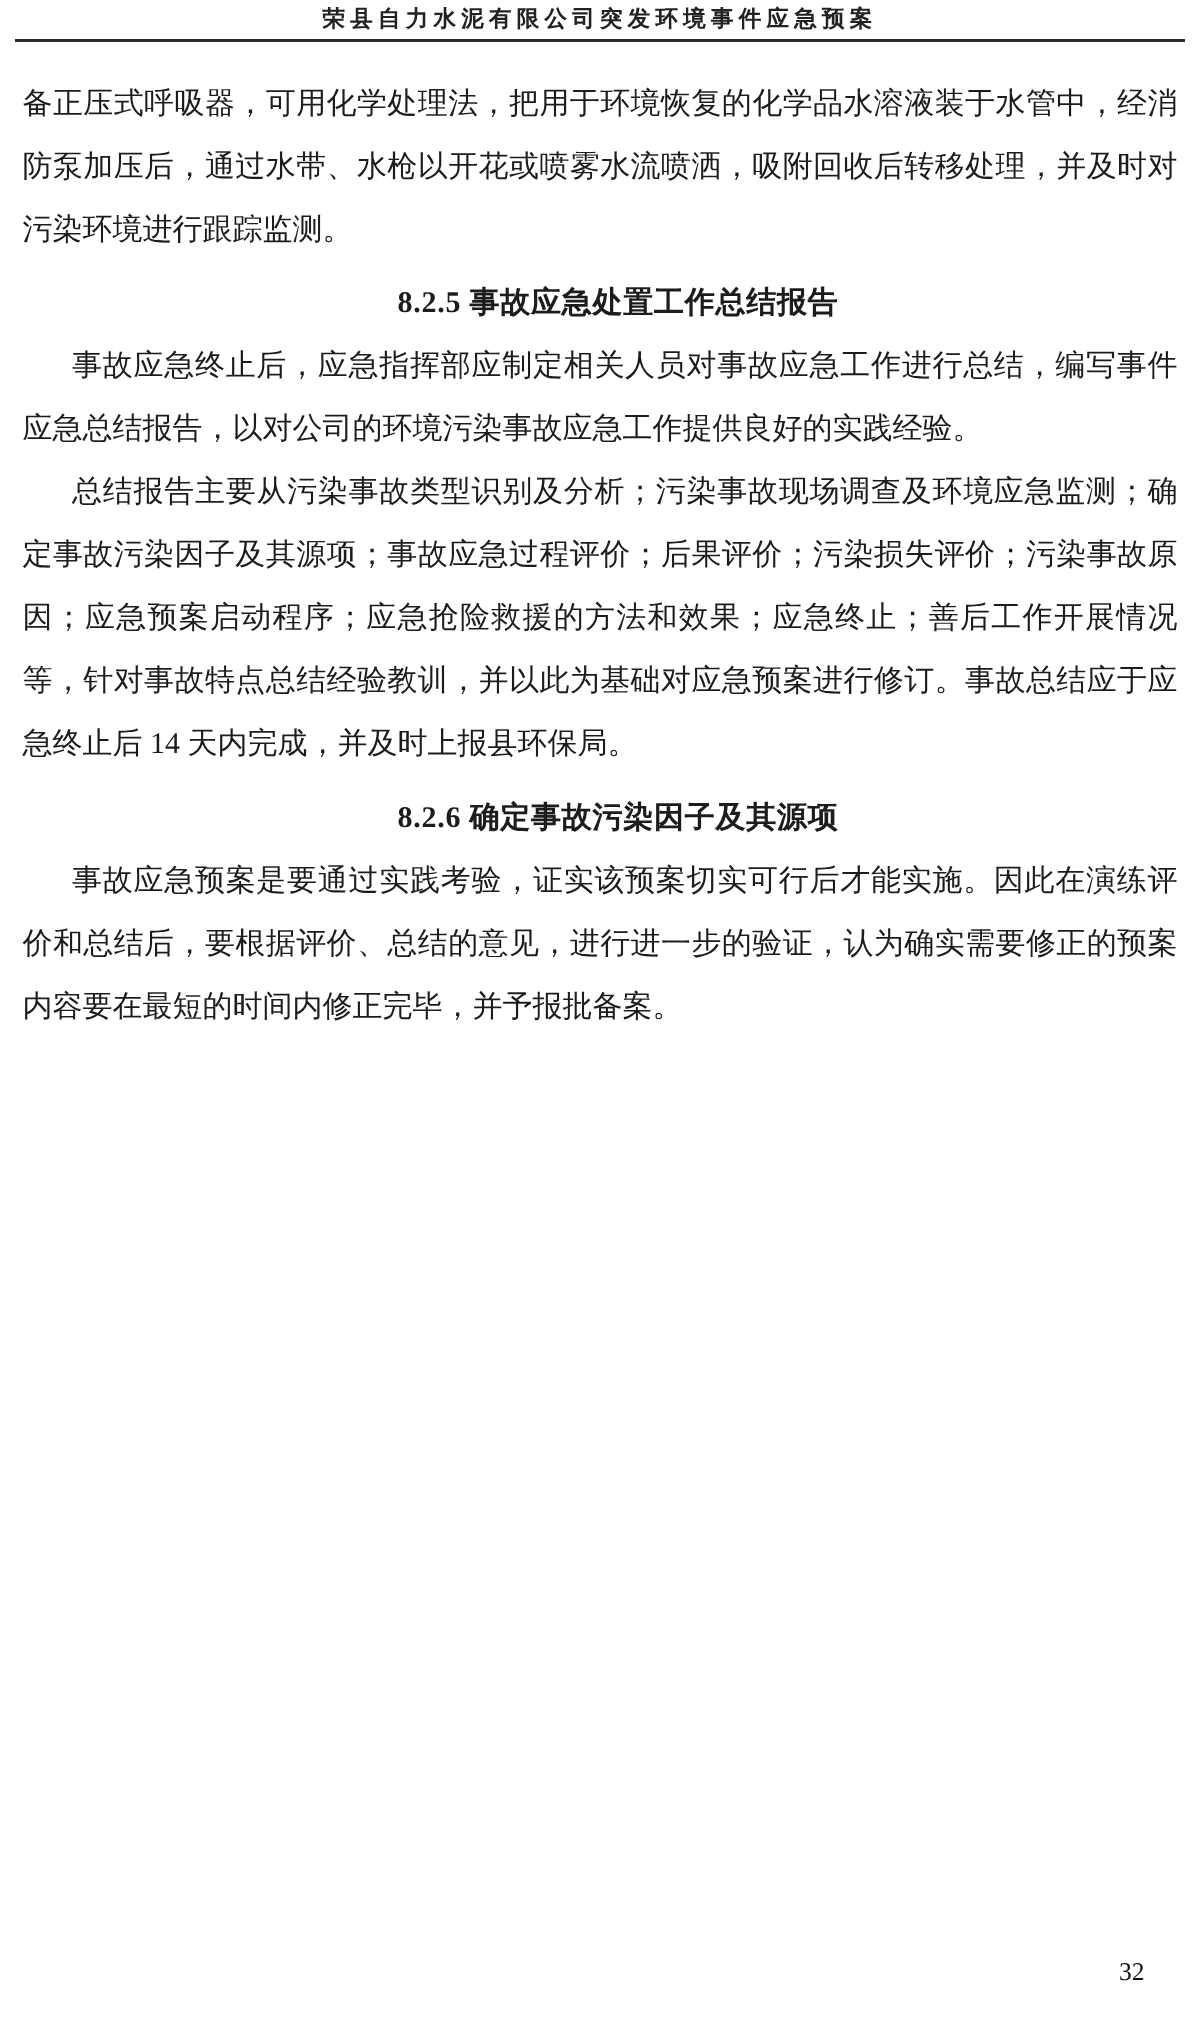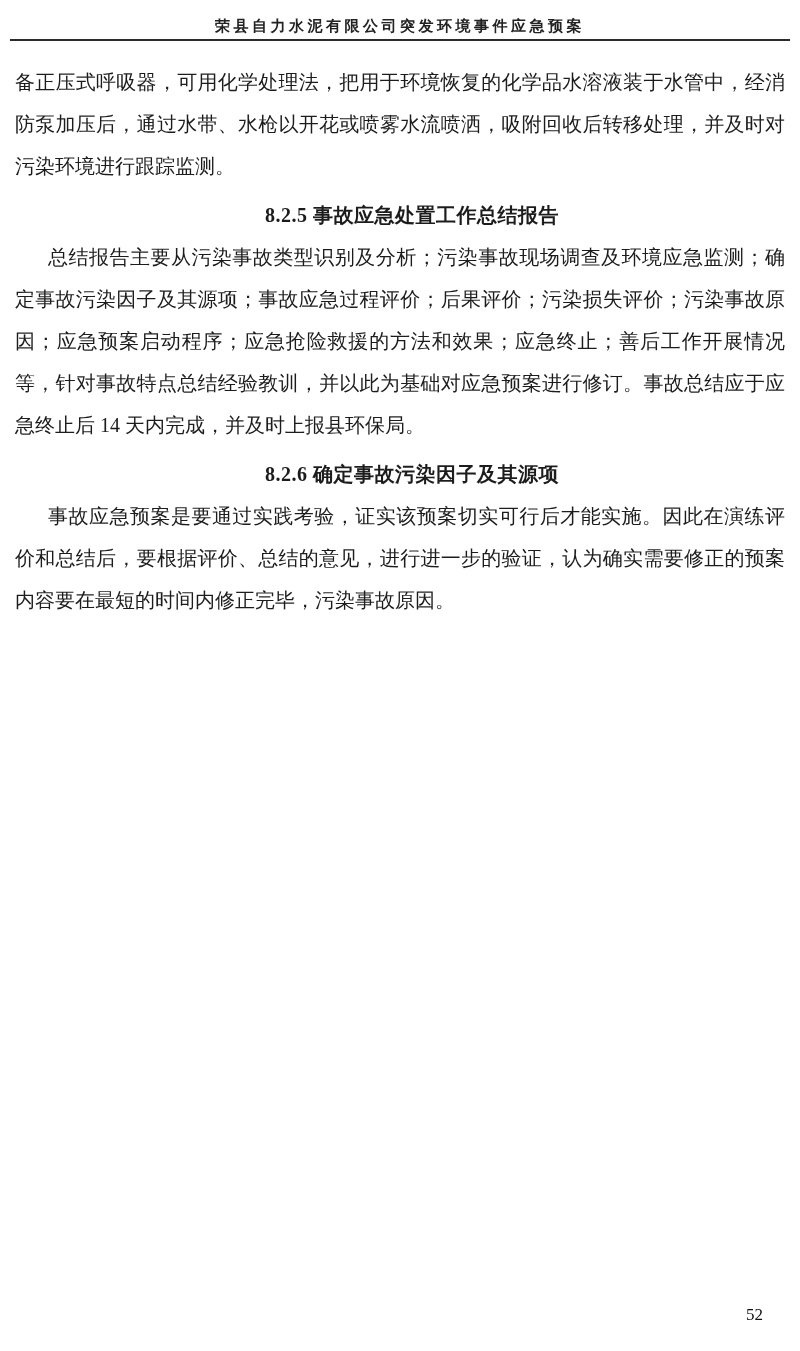--- a/index.html
+++ b/index.html
@@ -6,21 +6,21 @@
   .page {
     position: relative;
     width: 800px;
     height: 1351px;
     background: #ffffff;
     font-family: "Liberation Serif", "DejaVu Serif", serif;
     color: #1c1c1c;
     overflow: hidden;
     box-sizing: border-box;
   }
-  .page-header { padding-top: 16px; }
+  .page-header { padding-top: 3px; }
   .header-title {
     text-align: center;
     font-weight: bold;
     font-size: 15px;
     line-height: 20px;
     letter-spacing: 3.5px;
     color: #222222;
     white-space: nowrap;
   }
   .header-rule {
@@ -64,25 +64,26 @@
     <div class="header-title">荣县自力水泥有限公司突发环境事件应急预案</div>
     <div class="header-rule"></div>
   </header>
 
   <main class="page-body">
 
     <p class="para no-indent">备正压式呼吸器，可用化学处理法，把用于环境恢复的化学品水溶液装于水管中，经消防泵加压后，通过水带、水枪以开花或喷雾水流喷洒，吸附回收后转移处理，并及时对污染环境进行跟踪监测。</p>
 
     <h2 class="section-heading">8.2.5 事故应急处置工作总结报告</h2>
 
+    <p class="para">事故应急终止后，应急指挥部应制定相关人员对事故应急工作进行总结，编写事件应急总结报告，以对公司的环境污染事故应急工作提供良好的实践经验。</p>
 
     <p class="para">总结报告主要从污染事故类型识别及分析；污染事故现场调查及环境应急监测；确定事故污染因子及其源项；事故应急过程评价；后果评价；污染损失评价；污染事故原因；应急预案启动程序；应急抢险救援的方法和效果；应急终止；善后工作开展情况等，针对事故特点总结经验教训，并以此为基础对应急预案进行修订。事故总结应于应急终止后 14 天内完成，并及时上报县环保局。</p>
 
     <h2 class="section-heading">8.2.6 确定事故污染因子及其源项</h2>
 
 
-    <p class="para">事故应急预案是要通过实践考验，证实该预案切实可行后才能实施。因此在演练评价和总结后，要根据评价、总结的意见，进行进一步的验证，认为确实需要修正的预案内容要在最短的时间内修正完毕，污染事故原因。</p>
+    <p class="para">事故应急预案是要通过实践考验，证实该预案切实可行后才能实施。因此在演练评价和总结后，要根据评价、总结的意见，进行进一步的验证，认为确实需要修正的预案内容要在最短的时间内修正完毕，并予报批备案。</p>
 
   </main>
 
-  <div class="page-number">52</div>
+  <div class="page-number">32</div>
 
 </div>
 
 </body></html>

